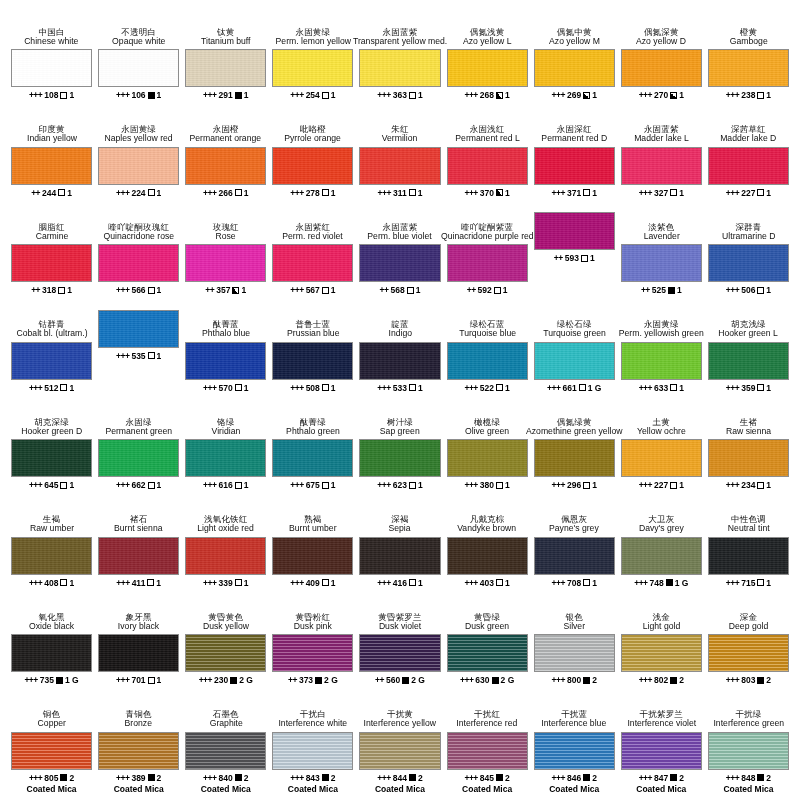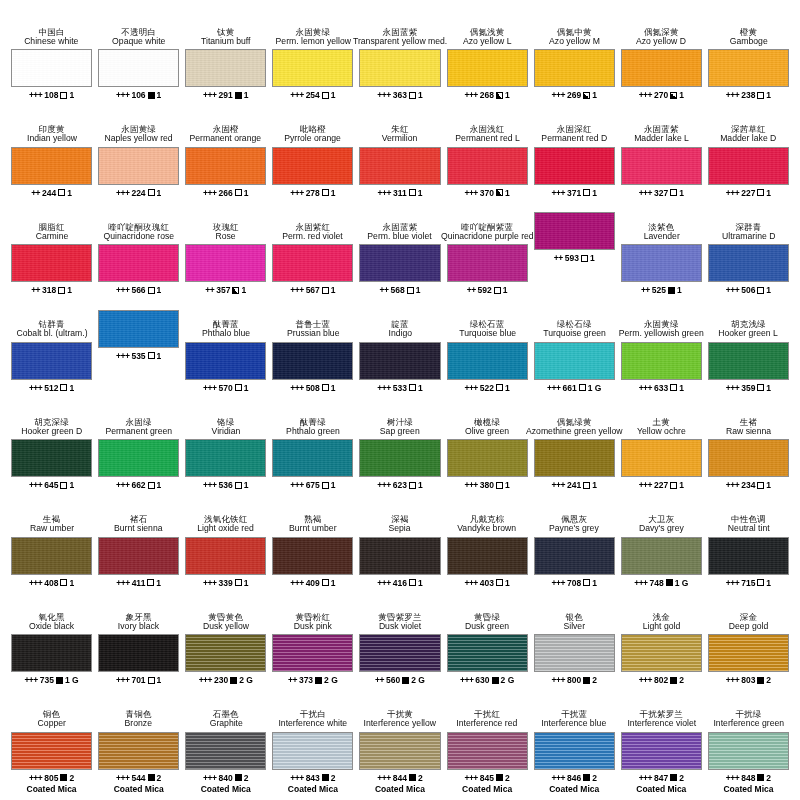--- a/index.html
+++ b/index.html
@@ -685,21 +685,21 @@
       <div class="swatch-cell">
         <div class="names">
           <div class="name-cn">铬绿</div>
           <div class="name-en">Viridian</div>
         </div>
         <div class="chip" style="background: rgb(15, 133, 116);">
           <div class="tex"></div>
         </div>
         <div class="meta">
           <span class="perm">+++</span>
-          <span class="code">536</span>
+          <span class="code">616</span>
           <span class="sq"></span>
           <span class="series">1</span>
         </div>
       </div>
       <div class="swatch-cell">
         <div class="names">
           <div class="name-cn">酞菁绿</div>
           <div class="name-en">Phthalo green</div>
         </div>
         <div class="chip" style="background: rgb(13, 122, 136);">
@@ -745,21 +745,21 @@
       <div class="swatch-cell">
         <div class="names">
           <div class="name-cn">偶氮绿黄</div>
           <div class="name-en">Azomethine green yellow</div>
         </div>
         <div class="chip" style="background: rgb(138, 115, 23);">
           <div class="tex"></div>
         </div>
         <div class="meta">
           <span class="perm">+++</span>
-          <span class="code">241</span>
+          <span class="code">296</span>
           <span class="sq"></span>
           <span class="series">1</span>
         </div>
       </div>
       <div class="swatch-cell">
         <div class="names">
           <div class="name-cn">土黄</div>
           <div class="name-en">Yellow ochre</div>
         </div>
         <div class="chip" style="background: rgb(240, 165, 32);">
@@ -1082,21 +1082,21 @@
       <div class="swatch-cell">
         <div class="names">
           <div class="name-cn">青铜色</div>
           <div class="name-en">Bronze</div>
         </div>
         <div class="chip mica" style="background: rgb(185, 123, 42);">
           <div class="tex"></div>
         </div>
         <div class="meta">
           <span class="perm">+++</span>
-          <span class="code">544</span>
+          <span class="code">389</span>
           <span class="sq filled"></span>
           <span class="series">2</span>
         </div>
         <div class="sub">Coated Mica</div>
       </div>
       <div class="swatch-cell">
         <div class="names">
           <div class="name-cn">石墨色</div>
           <div class="name-en">Graphite</div>
         </div>

